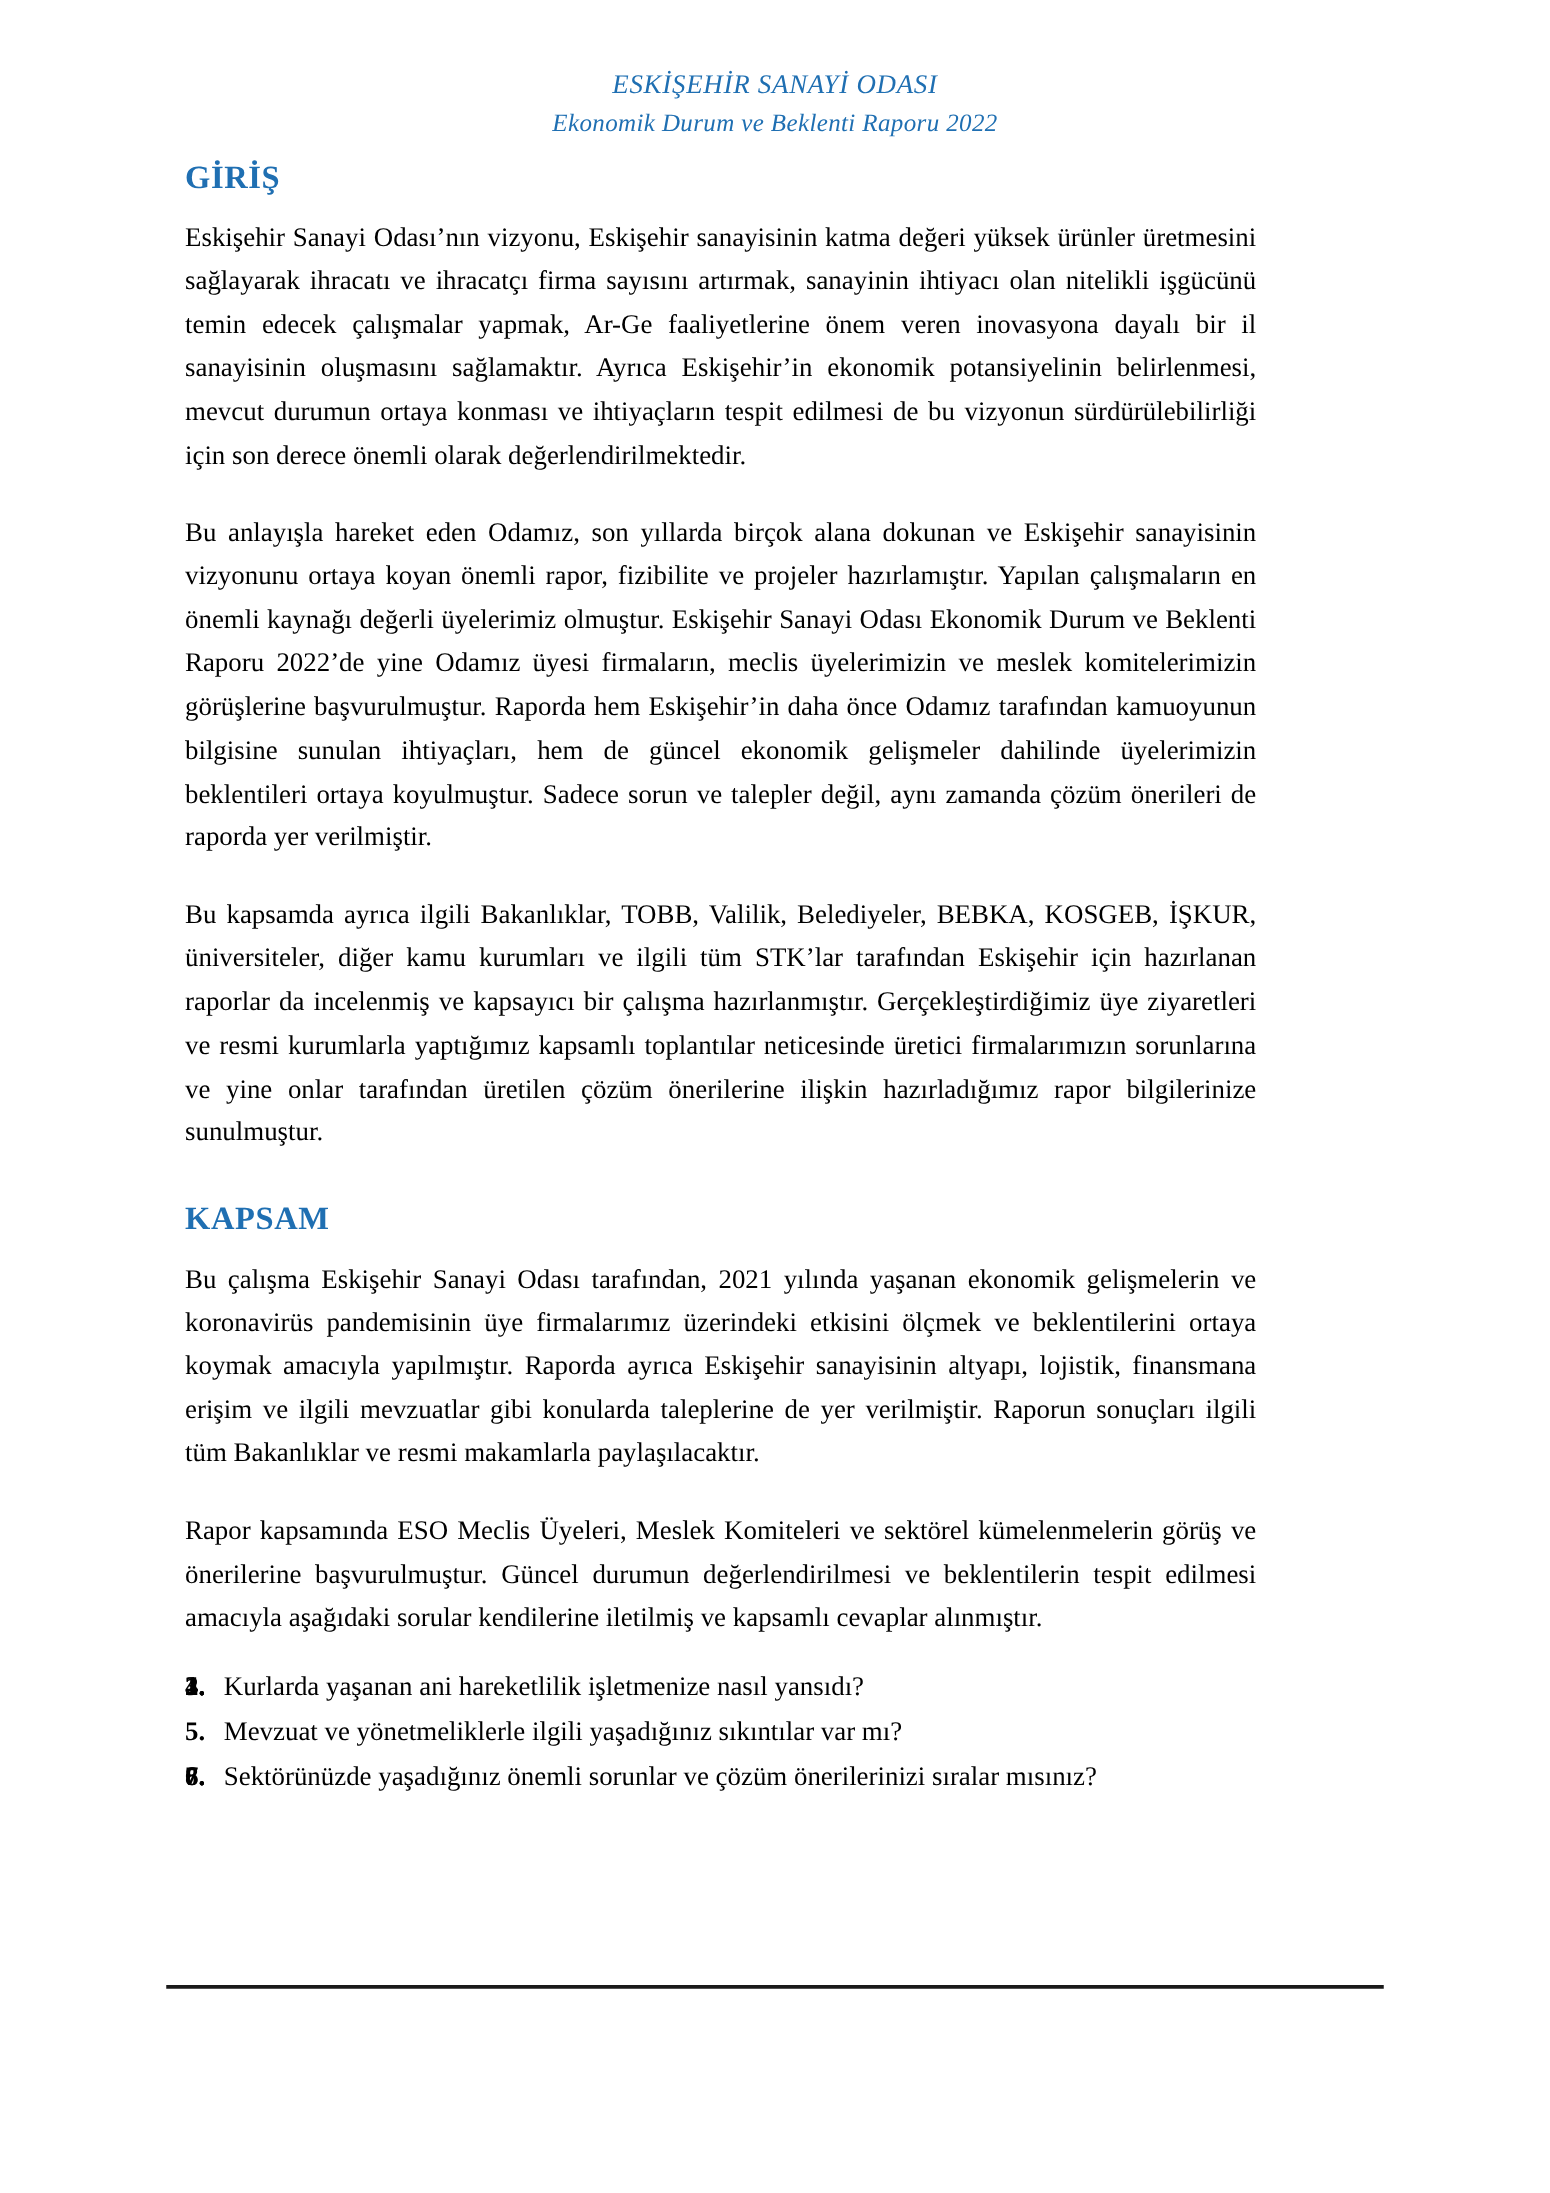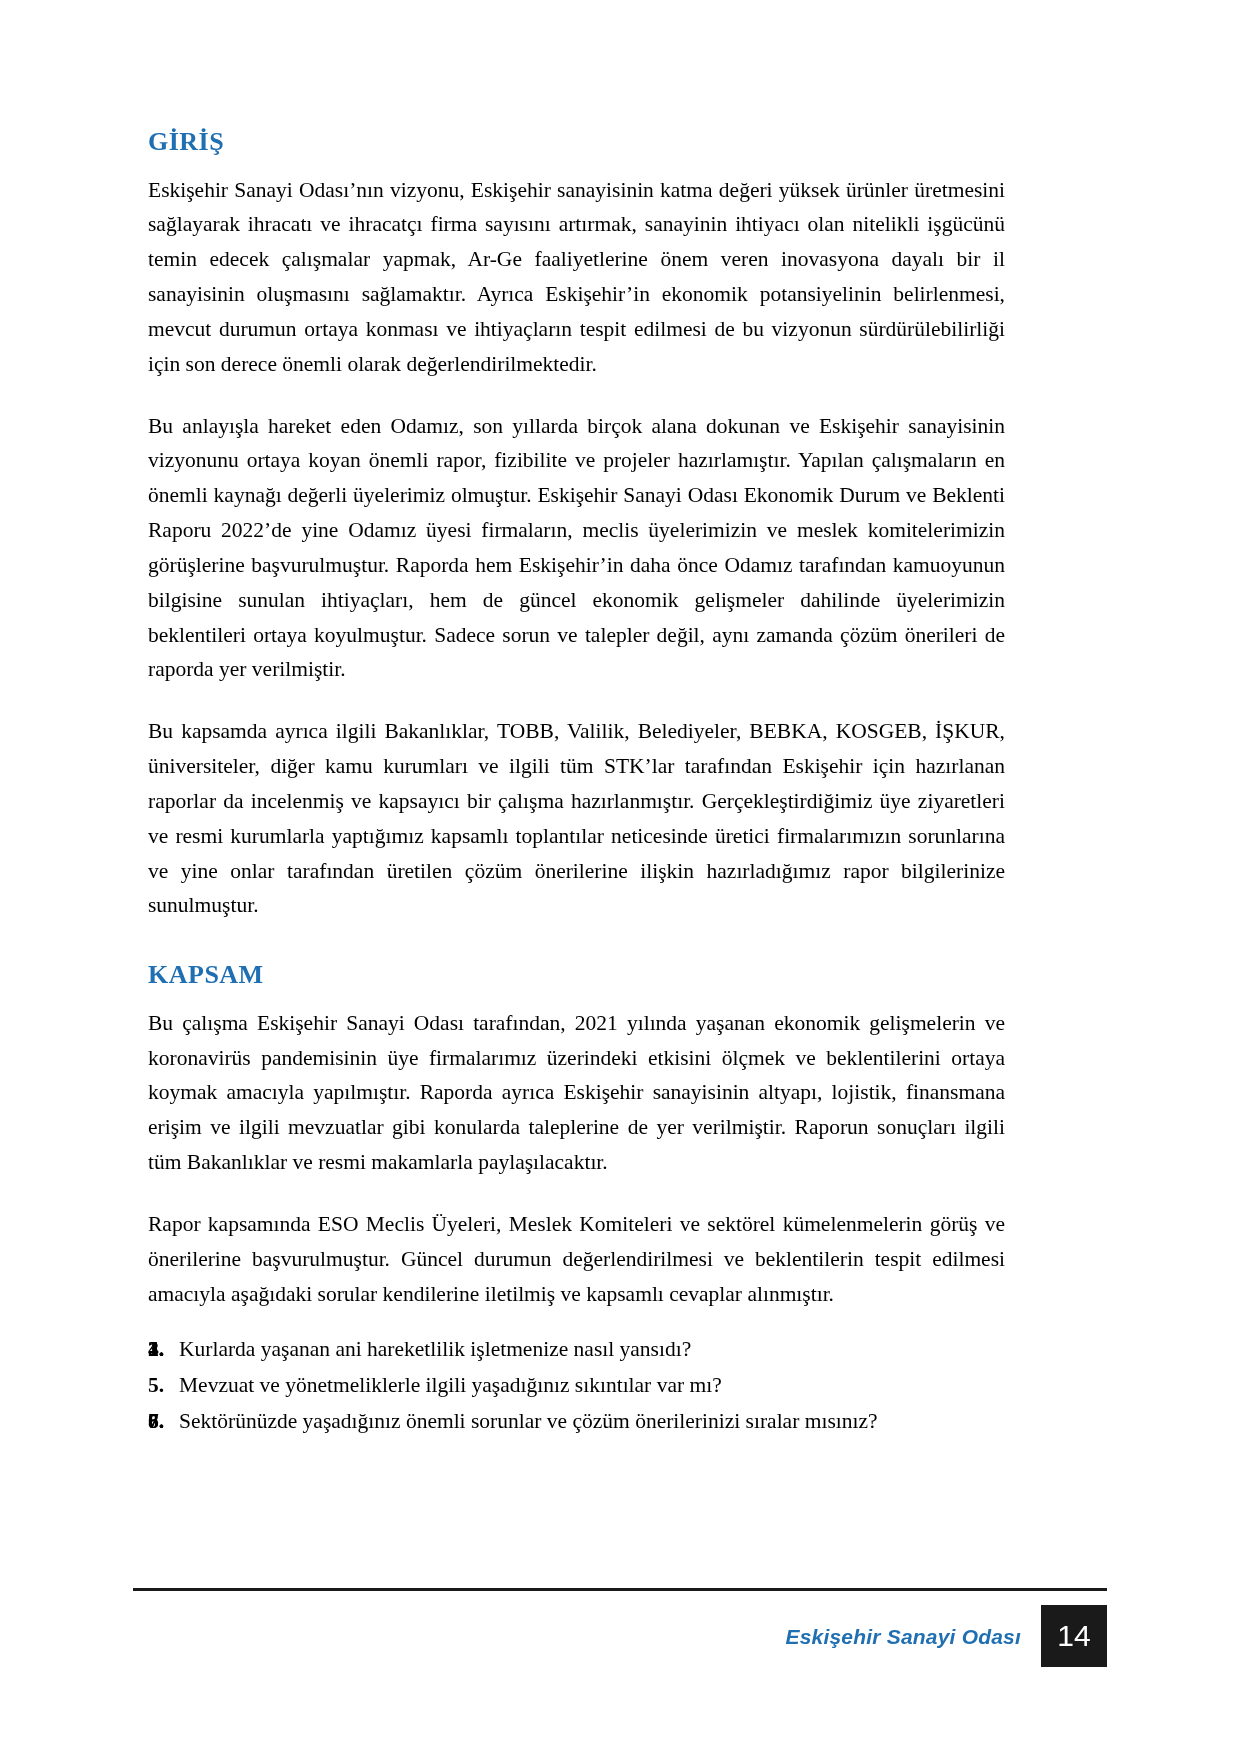--- a/index.html
+++ b/index.html
@@ -150,20 +150,24 @@
     font-family: "Liberation Sans", "DejaVu Sans", sans-serif;
     font-size: 30px;
     font-weight: normal;
   }
 </style>
 </head>
 <body>
 
 <div class="page">
 
+  <div class="doc-header">
+    <span class="hdr-line1">ESKİŞEHİR SANAYİ ODASI</span>
+    <span class="hdr-line2">Ekonomik Durum ve Beklenti Raporu 2022</span>
+  </div>
 
   <div class="content">
 
     <h2 class="section-heading">GİRİŞ</h2>
 
     <p class="body-par">Eskişehir Sanayi Odası’nın vizyonu, Eskişehir sanayisinin katma değeri yüksek ürünler üretmesini sağlayarak ihracatı ve ihracatçı firma sayısını artırmak, sanayinin ihtiyacı olan nitelikli işgücünü temin edecek çalışmalar yapmak, Ar-Ge faaliyetlerine önem veren inovasyona dayalı bir il sanayisinin oluşmasını sağlamaktır. Ayrıca Eskişehir’in ekonomik potansiyelinin belirlenmesi, mevcut durumun ortaya konması ve ihtiyaçların tespit edilmesi de bu vizyonun sürdürülebilirliği için son derece önemli olarak değerlendirilmektedir.</p>
     <p class="body-par">Bu anlayışla hareket eden Odamız, son yıllarda birçok alana dokunan ve Eskişehir sanayisinin vizyonunu ortaya koyan önemli rapor, fizibilite ve projeler hazırlamıştır. Yapılan çalışmaların en önemli kaynağı değerli üyelerimiz olmuştur. Eskişehir Sanayi Odası Ekonomik Durum ve Beklenti Raporu 2022’de yine Odamız üyesi firmaların, meclis üyelerimizin ve meslek komitelerimizin görüşlerine başvurulmuştur. Raporda hem Eskişehir’in daha önce Odamız tarafından kamuoyunun bilgisine sunulan ihtiyaçları, hem de güncel ekonomik gelişmeler dahilinde üyelerimizin beklentileri ortaya koyulmuştur. Sadece sorun ve talepler değil, aynı zamanda çözüm önerileri de raporda yer verilmiştir.</p>
     <p class="body-par">Bu kapsamda ayrıca ilgili Bakanlıklar, TOBB, Valilik, Belediyeler, BEBKA, KOSGEB, İŞKUR, üniversiteler, diğer kamu kurumları ve ilgili tüm STK’lar tarafından Eskişehir için hazırlanan raporlar da incelenmiş ve kapsayıcı bir çalışma hazırlanmıştır. Gerçekleştirdiğimiz üye ziyaretleri ve resmi kurumlarla yaptığımız kapsamlı toplantılar neticesinde üretici firmalarımızın sorunlarına ve yine onlar tarafından üretilen çözüm önerilerine ilişkin hazırladığımız rapor bilgilerinize sunulmuştur.</p>
 
     <h2 class="section-heading kapsam">KAPSAM</h2>
@@ -198,19 +202,15 @@
       <li>
         <span class="qnum">8.</span>
         <span>Sektörünüzde yaşadığınız önemli sorunlar ve çözüm önerilerinizi sıralar mısınız?</span>
       </li>
     </ol>
 
   </div>
 
   <div class="doc-footer">
     <div class="footer-rule"></div>
-    <div class="footer-body">
-      <div class="footer-org">Eskişehir Sanayi Odası</div>
-      <div class="page-number-box">14</div>
-    </div>
   </div>
 
 </div>
 
 </body></html>

